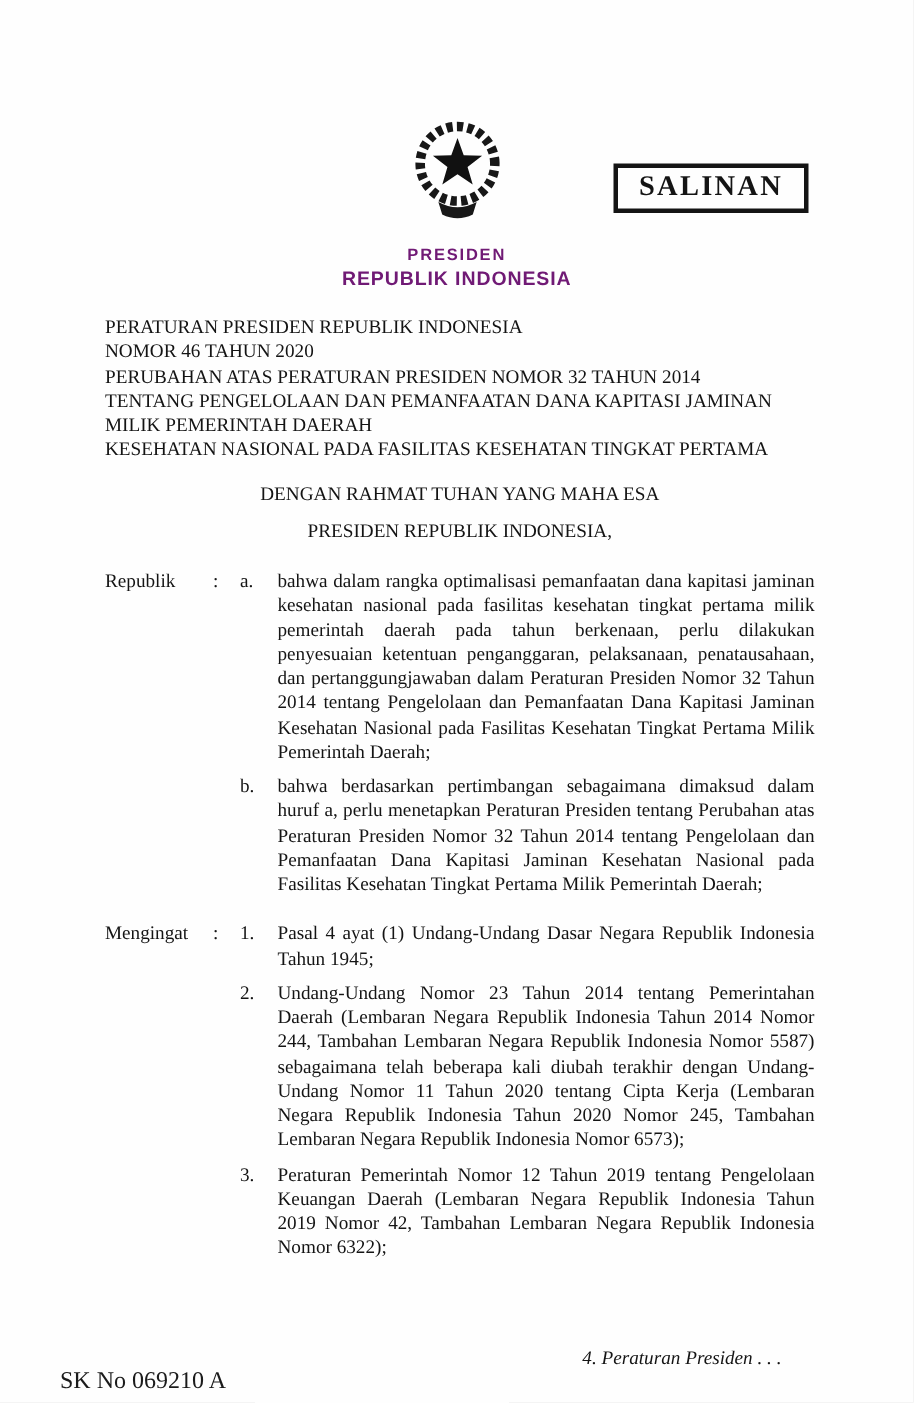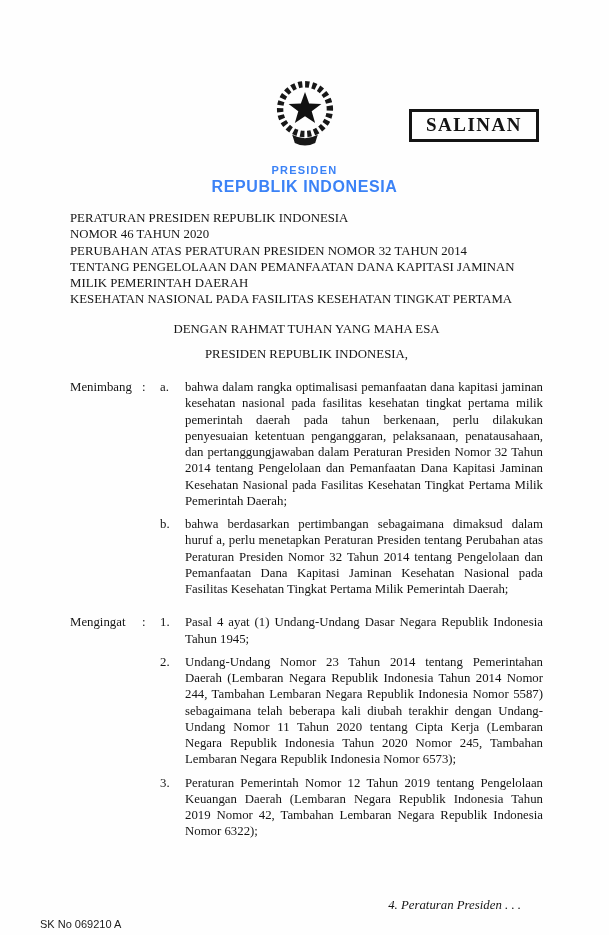--- a/index.html
+++ b/index.html
@@ -37,24 +37,24 @@
     font-family: "Liberation Serif", serif;
   }
   .letterhead {
     position: absolute;
     top: 164px;
     left: 0;
     right: 0;
     text-align: center;
     font-family: "Liberation Sans", sans-serif;
     font-weight: bold;
-    color: #3b82f6;
+    color: #701a75;
   }
   .letterhead .lh1 { font-size: 11px; letter-spacing: 1.2px; }
-  .letterhead .lh2 { font-size: 16px; letter-spacing: 0.6px; margin-top: 2px; }
+  .letterhead .lh2 { font-size: 13px; letter-spacing: 0.6px; margin-top: 2px; }
   .content {
     position: absolute;
     top: 210px;
     left: 70px;
     right: 66px;
     font-size: 12.8px;
     line-height: 1.27;
   }
   .title-block { text-align: left; }
   .title-block div { white-space: nowrap; }
@@ -72,22 +72,22 @@
     position: absolute;
     right: 88px;
     bottom: 22px;
     font-size: 12.8px;
     font-style: italic;
   }
   .docnum {
     position: absolute;
     left: 40px;
     bottom: 5px;
-    font-size: 11px;
-    font-family: Liberation Sans, sans-serif;
+    font-size: 16px;
+    font-family: Liberation Serif, serif;
     color: #1b1b1b;
   }
 </style>
 </head>
 <body>
 
 <div class="page">
 
   <div class="emblem">
     <svg width="64" height="74" viewBox="0 0 100 116" xmlns="http://www.w3.org/2000/svg" aria-hidden="true">
@@ -116,21 +116,21 @@
       <div>PERUBAHAN ATAS PERATURAN PRESIDEN NOMOR 32 TAHUN 2014</div>
       <div>TENTANG PENGELOLAAN DAN PEMANFAATAN DANA KAPITASI JAMINAN</div>
       <div>MILIK PEMERINTAH DAERAH</div>
       <div>KESEHATAN NASIONAL PADA FASILITAS KESEHATAN TINGKAT PERTAMA</div>
     </div>
 
     <div class="invocation">DENGAN RAHMAT TUHAN YANG MAHA ESA</div>
     <div class="authority">PRESIDEN REPUBLIK INDONESIA,</div>
 
     <div class="clause">
-      <div class="clause-label">Menimbang</div>
+      <div class="clause-label">Republik</div>
       <div class="clause-colon">:</div>
       <div class="clause-items">
         <div class="clause-item">
           <span class="marker">a.</span>
           <span class="itext">bahwa dalam rangka optimalisasi pemanfaatan dana kapitasi jaminan kesehatan nasional pada fasilitas kesehatan tingkat pertama milik pemerintah daerah pada tahun berkenaan, perlu dilakukan penyesuaian ketentuan penganggaran, pelaksanaan, penatausahaan, dan pertanggungjawaban dalam Peraturan Presiden Nomor 32 Tahun 2014 tentang Pengelolaan dan Pemanfaatan Dana Kapitasi Jaminan Kesehatan Nasional pada Fasilitas Kesehatan Tingkat Pertama Milik Pemerintah Daerah;</span>
         </div>
         <div class="clause-item">
           <span class="marker">b.</span>
           <span class="itext">bahwa berdasarkan pertimbangan sebagaimana dimaksud dalam huruf a, perlu menetapkan Peraturan Presiden tentang Perubahan atas Peraturan Presiden Nomor 32 Tahun 2014 tentang Pengelolaan dan Pemanfaatan Dana Kapitasi Jaminan Kesehatan Nasional pada Fasilitas Kesehatan Tingkat Pertama Milik Pemerintah Daerah;</span>
         </div>

